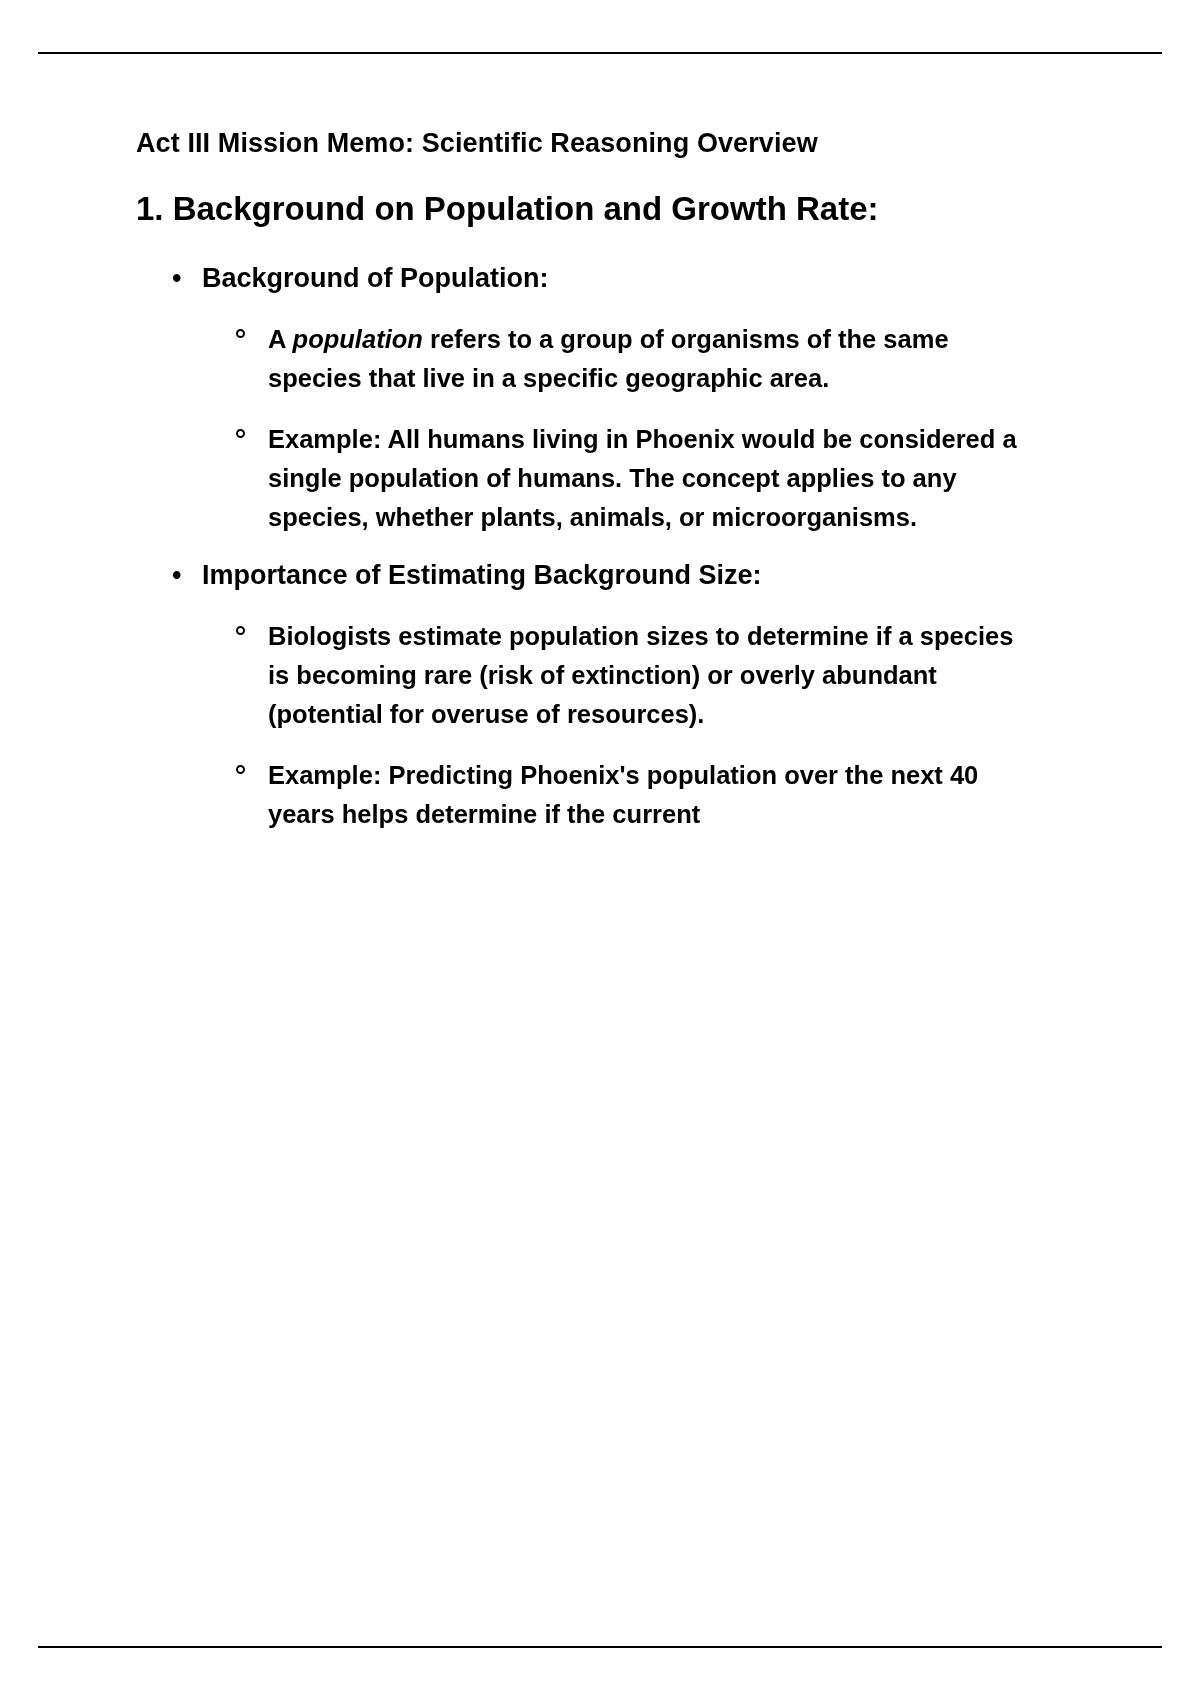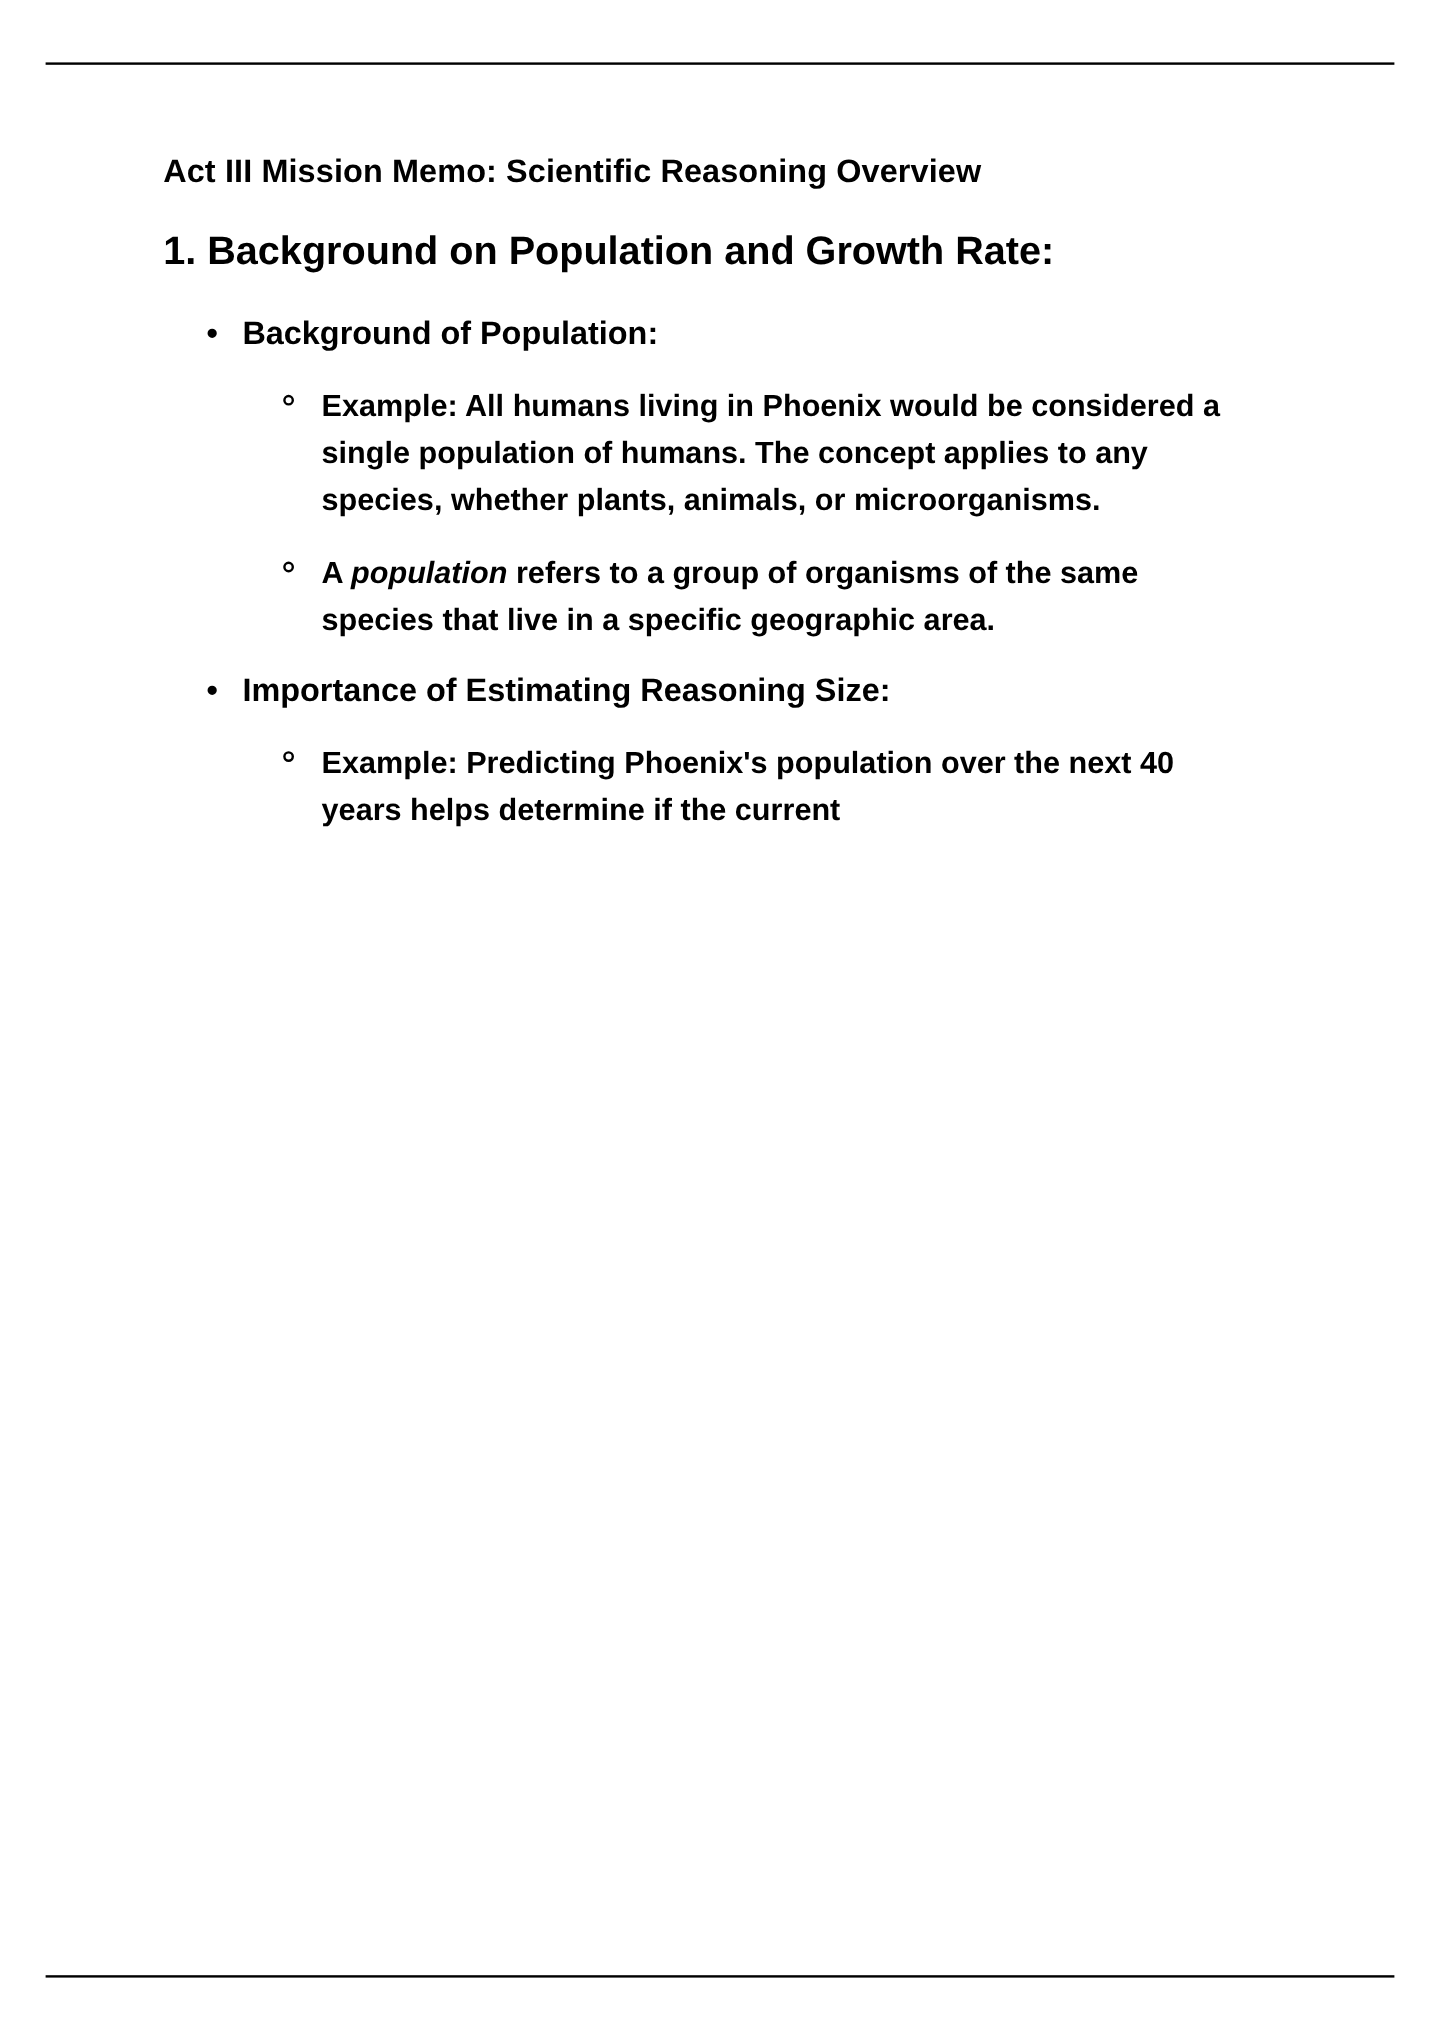--- a/index.html
+++ b/index.html
@@ -123,33 +123,37 @@
     <p class="heading-1">1. Background on Population and Growth Rate:</p>
 
     <ul class="level-1">
 
       <li class="bullet-item">
         <span class="marker">•</span>
         <p class="sub-head">Background of Population:</p>
         <ul class="level-2">
           <li class="sub-item">
             <span class="marker-o"></span>
-            <span>Example: All humans living in Phoenix would be considered a single population of humans. The concept applies to any species, whether plants, animals, or microorganisms.</span>
+            <span>A </span><span class="italic">population</span><span> refers to a group of organisms of the same species that live in a specific geographic area.</span>
           </li>
           <li class="sub-item">
             <span class="marker-o"></span>
-            <span>A </span><span class="italic">population</span><span> refers to a group of organisms of the same species that live in a specific geographic area.</span>
+            <span>Example: All humans living in Phoenix would be considered a single population of humans. The concept applies to any species, whether plants, animals, or microorganisms.</span>
           </li>
         </ul>
       </li>
 
       <li class="bullet-item">
         <span class="marker">•</span>
-        <p class="sub-head">Importance of Estimating Reasoning Size:</p>
+        <p class="sub-head">Importance of Estimating Background Size:</p>
         <ul class="level-2">
+          <li class="sub-item">
+            <span class="marker-o"></span>
+            <span>Biologists estimate population sizes to determine if a species is becoming rare (risk of extinction) or overly abundant (potential for overuse of resources).</span>
+          </li>
           <li class="sub-item">
             <span class="marker-o"></span>
             <span>Example: Predicting Phoenix's population over the next 40 years helps determine if the current</span>
           </li>
         </ul>
       </li>
 
     </ul>
   </div>
 </div>

